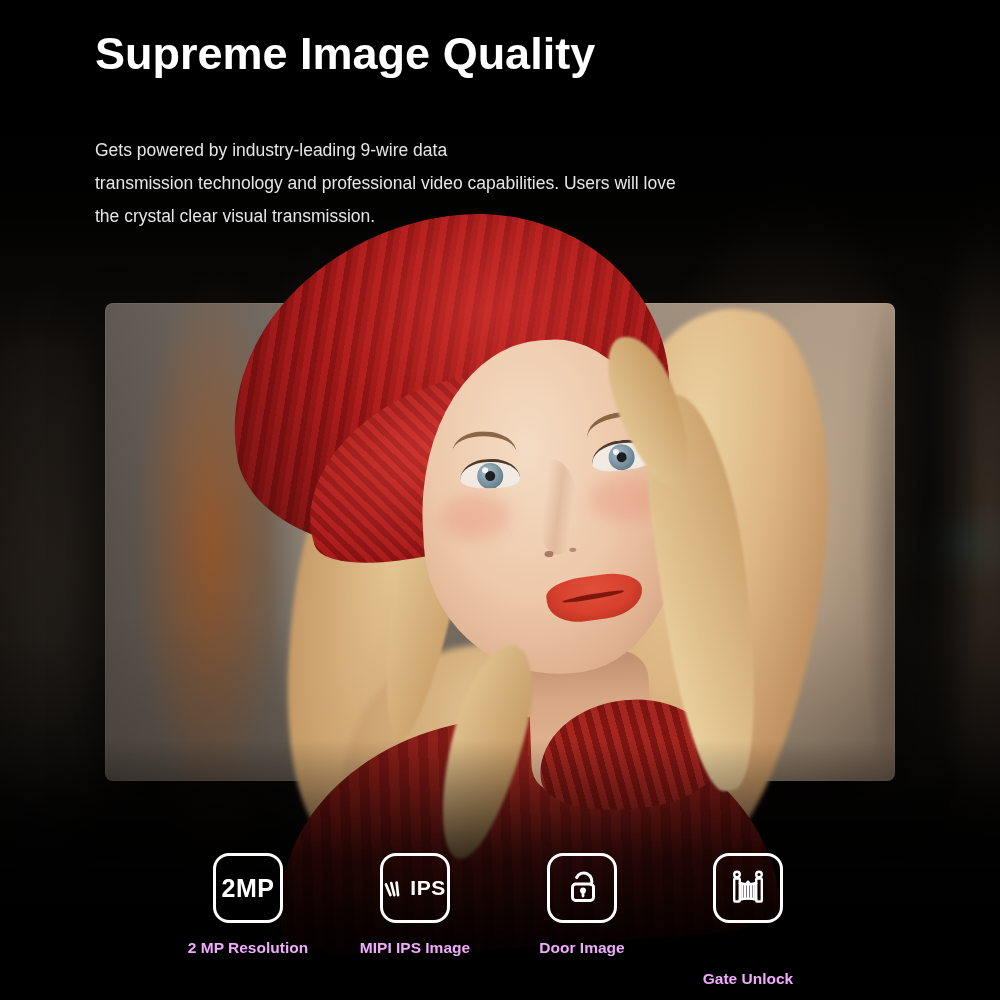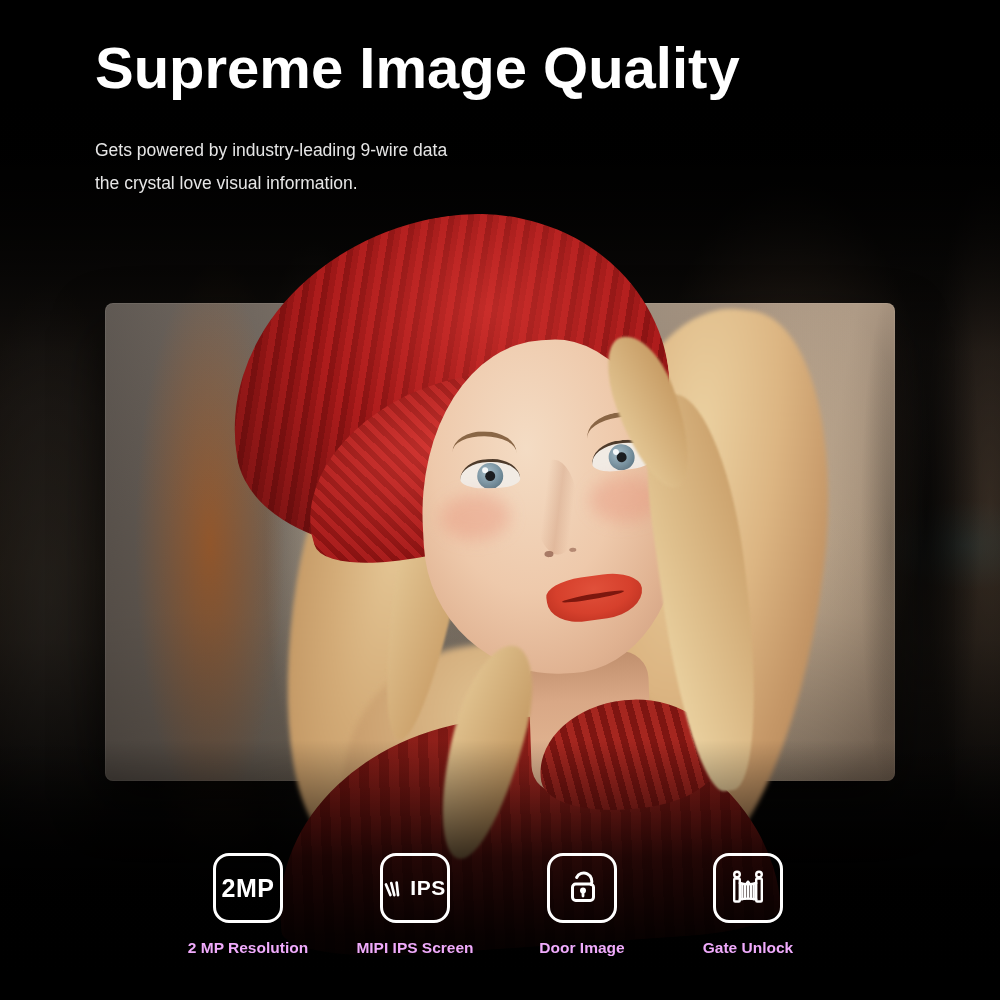--- a/index.html
+++ b/index.html
@@ -104,29 +104,29 @@
     background:linear-gradient(80deg,#e7cc9a,#c4975f);border-radius:45% 55% 50% 50% / 40% 40% 60% 60%;}
   .strand4{left:250px;top:430px;width:70px;height:220px;transform:rotate(14deg);filter:blur(1.5px);
     background:linear-gradient(100deg,#e4c794,#bd9059);border-radius:55% 45% 50% 50% / 45% 35% 65% 55%;}
 
   
   .vignette-bottom{position:absolute;left:0;top:740px;width:1000px;height:260px;z-index:5;
     background:linear-gradient(180deg,rgba(0,0,0,0) 0%,rgba(0,0,0,.72) 45%,rgba(0,0,0,.92) 75%,#000 100%);}
 
   
   .copy{position:absolute;left:95px;top:0;z-index:6;color:#fff;}
-  .copy h1{margin:0;position:absolute;left:0;top:38px;width:860px;font-size:58px;line-height:1.05;
+  .copy h1{margin:0;position:absolute;left:0;top:30px;width:860px;font-size:45px;line-height:1.05;
     font-weight:700;letter-spacing:0;white-space:nowrap;}
   .copy .body{position:absolute;left:0;top:134px;width:660px;font-size:17.5px;line-height:33px;
     font-weight:400;color:#e6e6e6;}
   .copy .body span{display:block;white-space:nowrap;}
 
   
   .feature{position:absolute;top:853px;width:170px;z-index:6;display:flex;flex-direction:column;align-items:center;}
-  .f1{left:163px;} .f2{left:330px;} .f3{left:497px;} .f4{left:663px;}
+  .f1{left:163px;} .f2{left:330px;} .f3{left:497px;} .f4{left:663px;gap:31px;}
   .fbox{width:70px;height:70px;border:3px solid #fff;border-radius:16px;box-sizing:border-box;
     display:flex;align-items:center;justify-content:center;color:#fff;}
   .fbox .big{font-size:25px;font-weight:700;letter-spacing:.5px;}
   .fbox .ips-wrap{display:flex;align-items:center;gap:10px;}
   .fbox .ips-txt{font-size:21px;font-weight:700;letter-spacing:.5px;}
   .flabel{margin-top:16px;font-size:15.5px;font-weight:700;color:#f0abfc;white-space:nowrap;}
 </style>
 </head>
 <body>
 
@@ -170,21 +170,22 @@
     <div class="strand3"></div>
     <div class="strand4"></div>
   </div>
 
   <div class="vignette-bottom"></div>
 
   <div class="copy">
     <h1>Supreme Image Quality</h1>
     <div class="body">
       <span>Gets powered by industry-leading 9-wire data</span>
-      <span>the crystal love visual information.</span>
+      <span>transmission technology and professional video capabilities. Users will love</span>
+      <span>the crystal clear visual transmission.</span>
     </div>
   </div>
 
   <div class="feature f1">
     <div class="fbox">
       <span class="big">2MP</span>
     </div>
     <div class="flabel">2 MP Resolution</div>
   </div>
 
@@ -194,21 +195,21 @@
         <svg viewBox="0 0 18 22" width="16" height="20">
           <g stroke="#fff" stroke-width="3" stroke-linecap="round" fill="none">
             <line x1="2.2" y1="7" x2="7.2" y2="19"></line>
             <line x1="8.2" y1="5.5" x2="11.6" y2="19"></line>
             <line x1="14.2" y1="4.8" x2="15.8" y2="19"></line>
           </g>
         </svg>
         <span class="ips-txt">IPS</span>
       </span>
     </div>
-    <div class="flabel">MIPI IPS Screen</div>
+    <div class="flabel">MIPI IPS Image</div>
   </div>
 
   <div class="feature f3">
     <div class="fbox">
       <svg viewBox="0 0 48 48" width="48" height="48">
         <g fill="none" stroke="#fff" stroke-width="3" stroke-linecap="round" stroke-linejoin="round">
           <rect x="14.5" y="20" width="21" height="16.5" rx="3.2"></rect>
           <path d="M17 20.5 a8 8 0 0 1 16 0" transform="rotate(26 33 20.5)"></path>
         </g>
         <circle cx="25" cy="26.5" r="3" fill="#fff"></circle>

